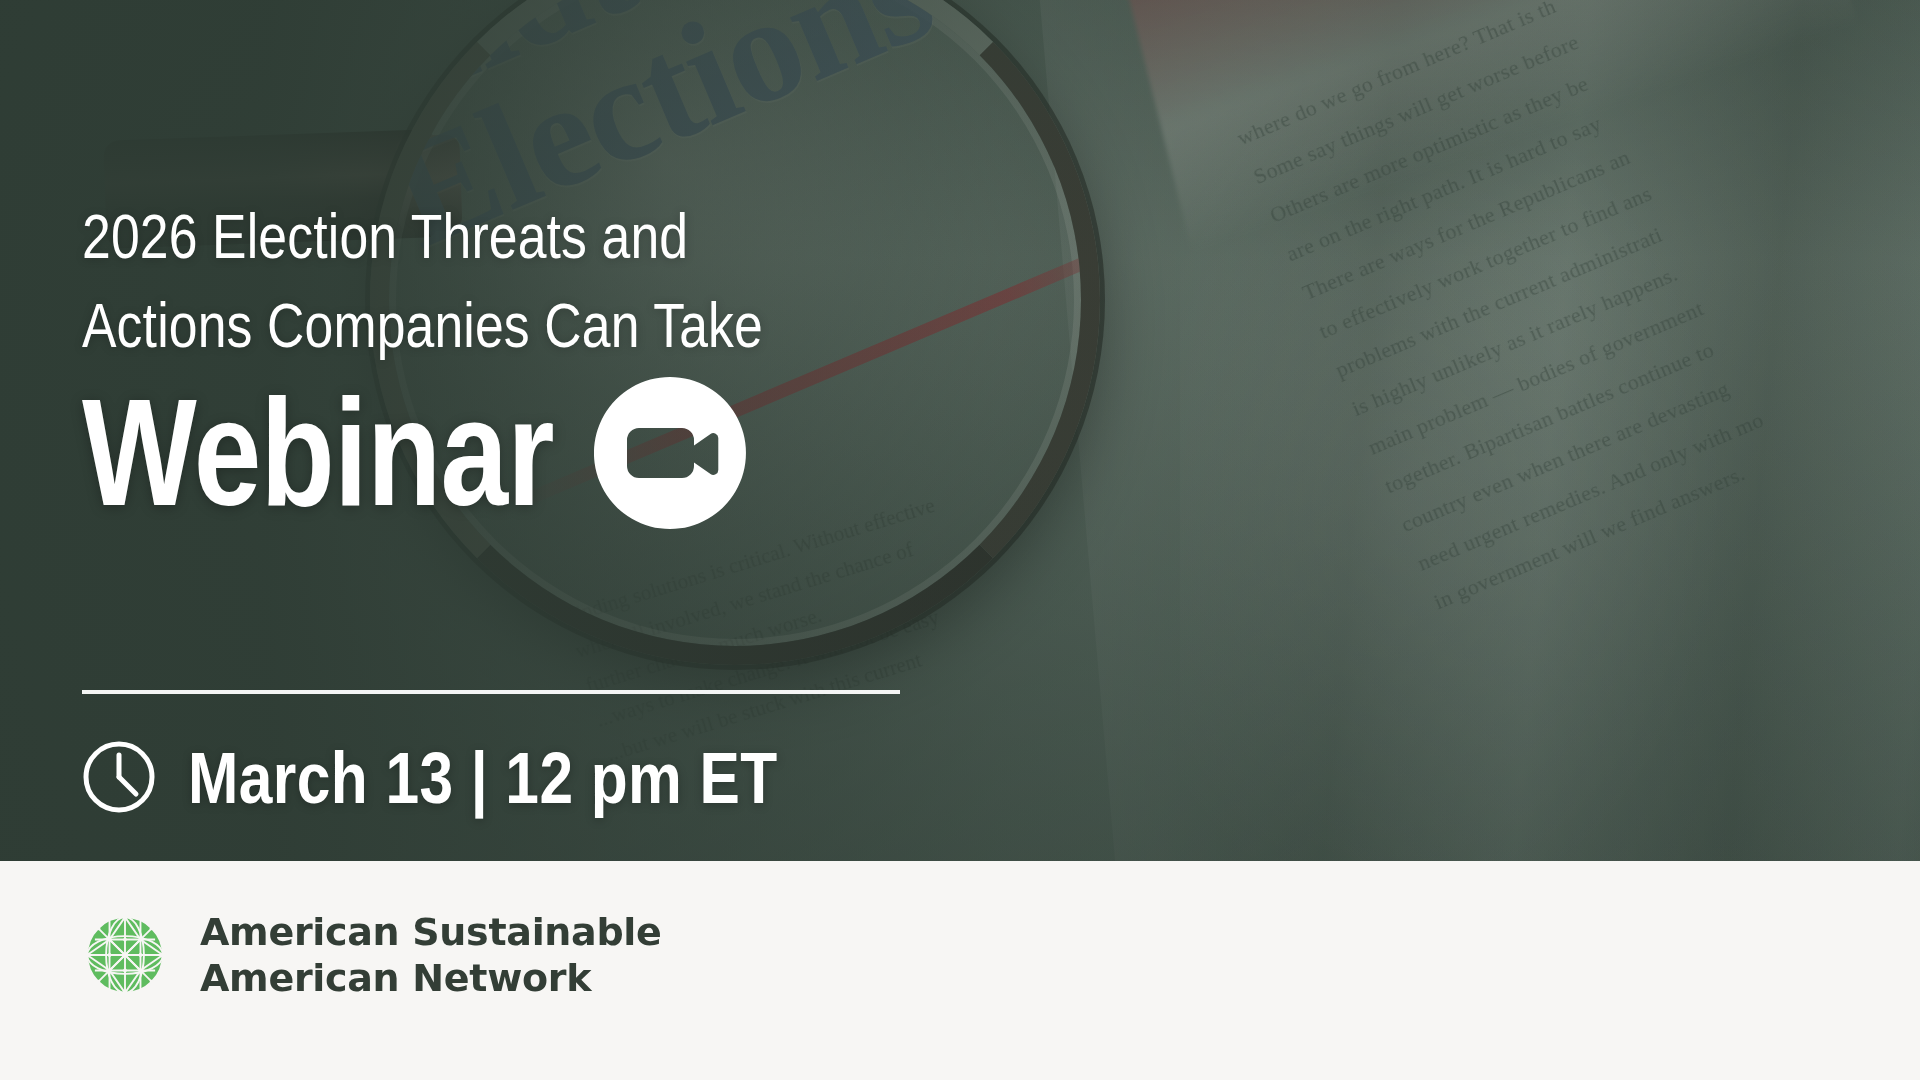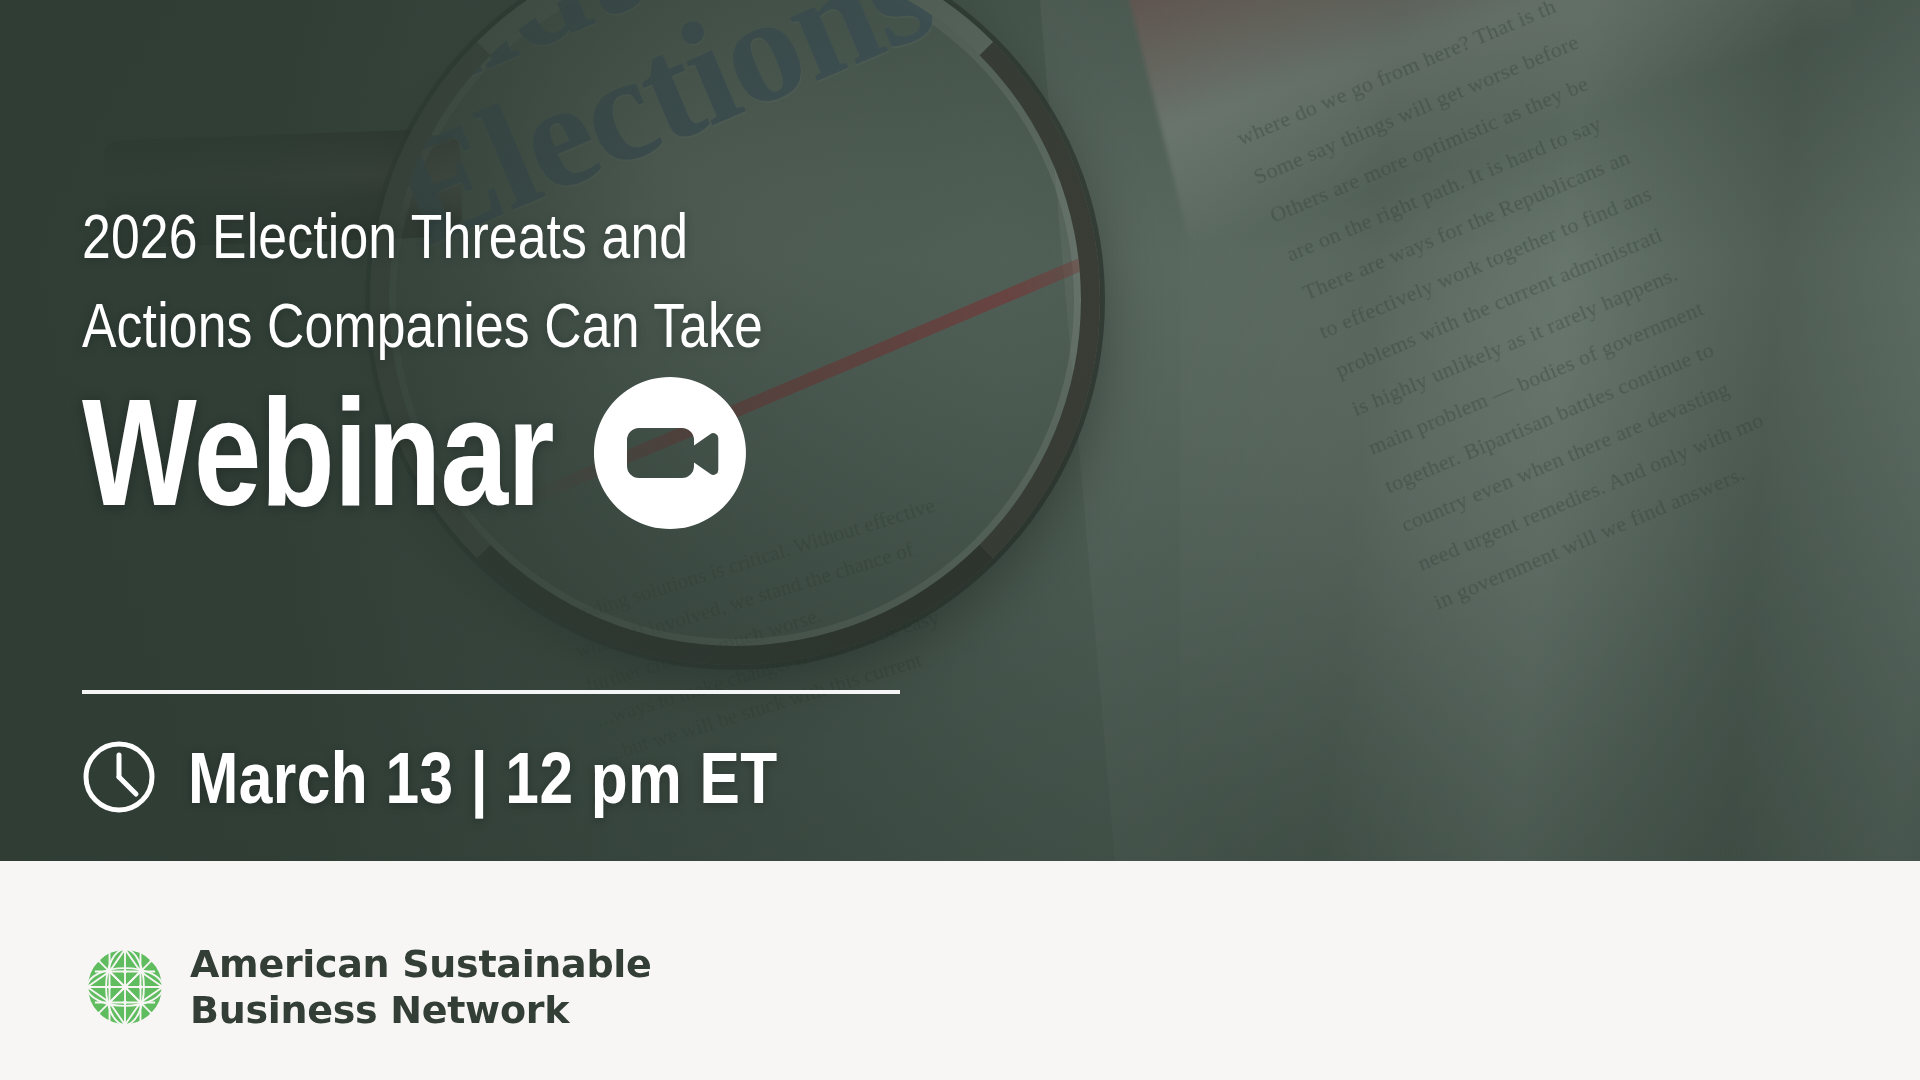--- a/index.html
+++ b/index.html
@@ -277,22 +277,21 @@
     position:absolute;
     left:0; top:861px;
     width:1920px; height:219px;
     background:#F7F6F4;
   }
   .logo-lockup {
     position:absolute;
     left:82px; top:48px;
     display:flex;
     align-items:center;
-    gap:22px;
-    margin-top:32px;
+    gap:32px;
   }
   .globe { display:block; }
   .logo-text {
     color:#333E36;
     font-family:"DejaVu Sans","Liberation Sans",sans-serif;
     font-weight:700;
     font-size:38px;
     line-height:1.22;
     letter-spacing:-0.3px;
   }
@@ -423,19 +422,19 @@
             <circle cx="81" cy="81" r="2.2"></circle>
           <circle cx="50" cy="32" r="2.2"></circle>
             <circle cx="50" cy="68" r="2.2"></circle>
           <circle cx="32" cy="50" r="2.2"></circle>
             <circle cx="68" cy="50" r="2.2"></circle>
         </g>
       </svg>
 
       <div class="logo-text">
         <span>American Sustainable</span>
-        <span>Business Network</span>
+        <span>American Network</span>
       </div>
 
     </div>
   </div>
 
 </div>
 
 </body></html>

